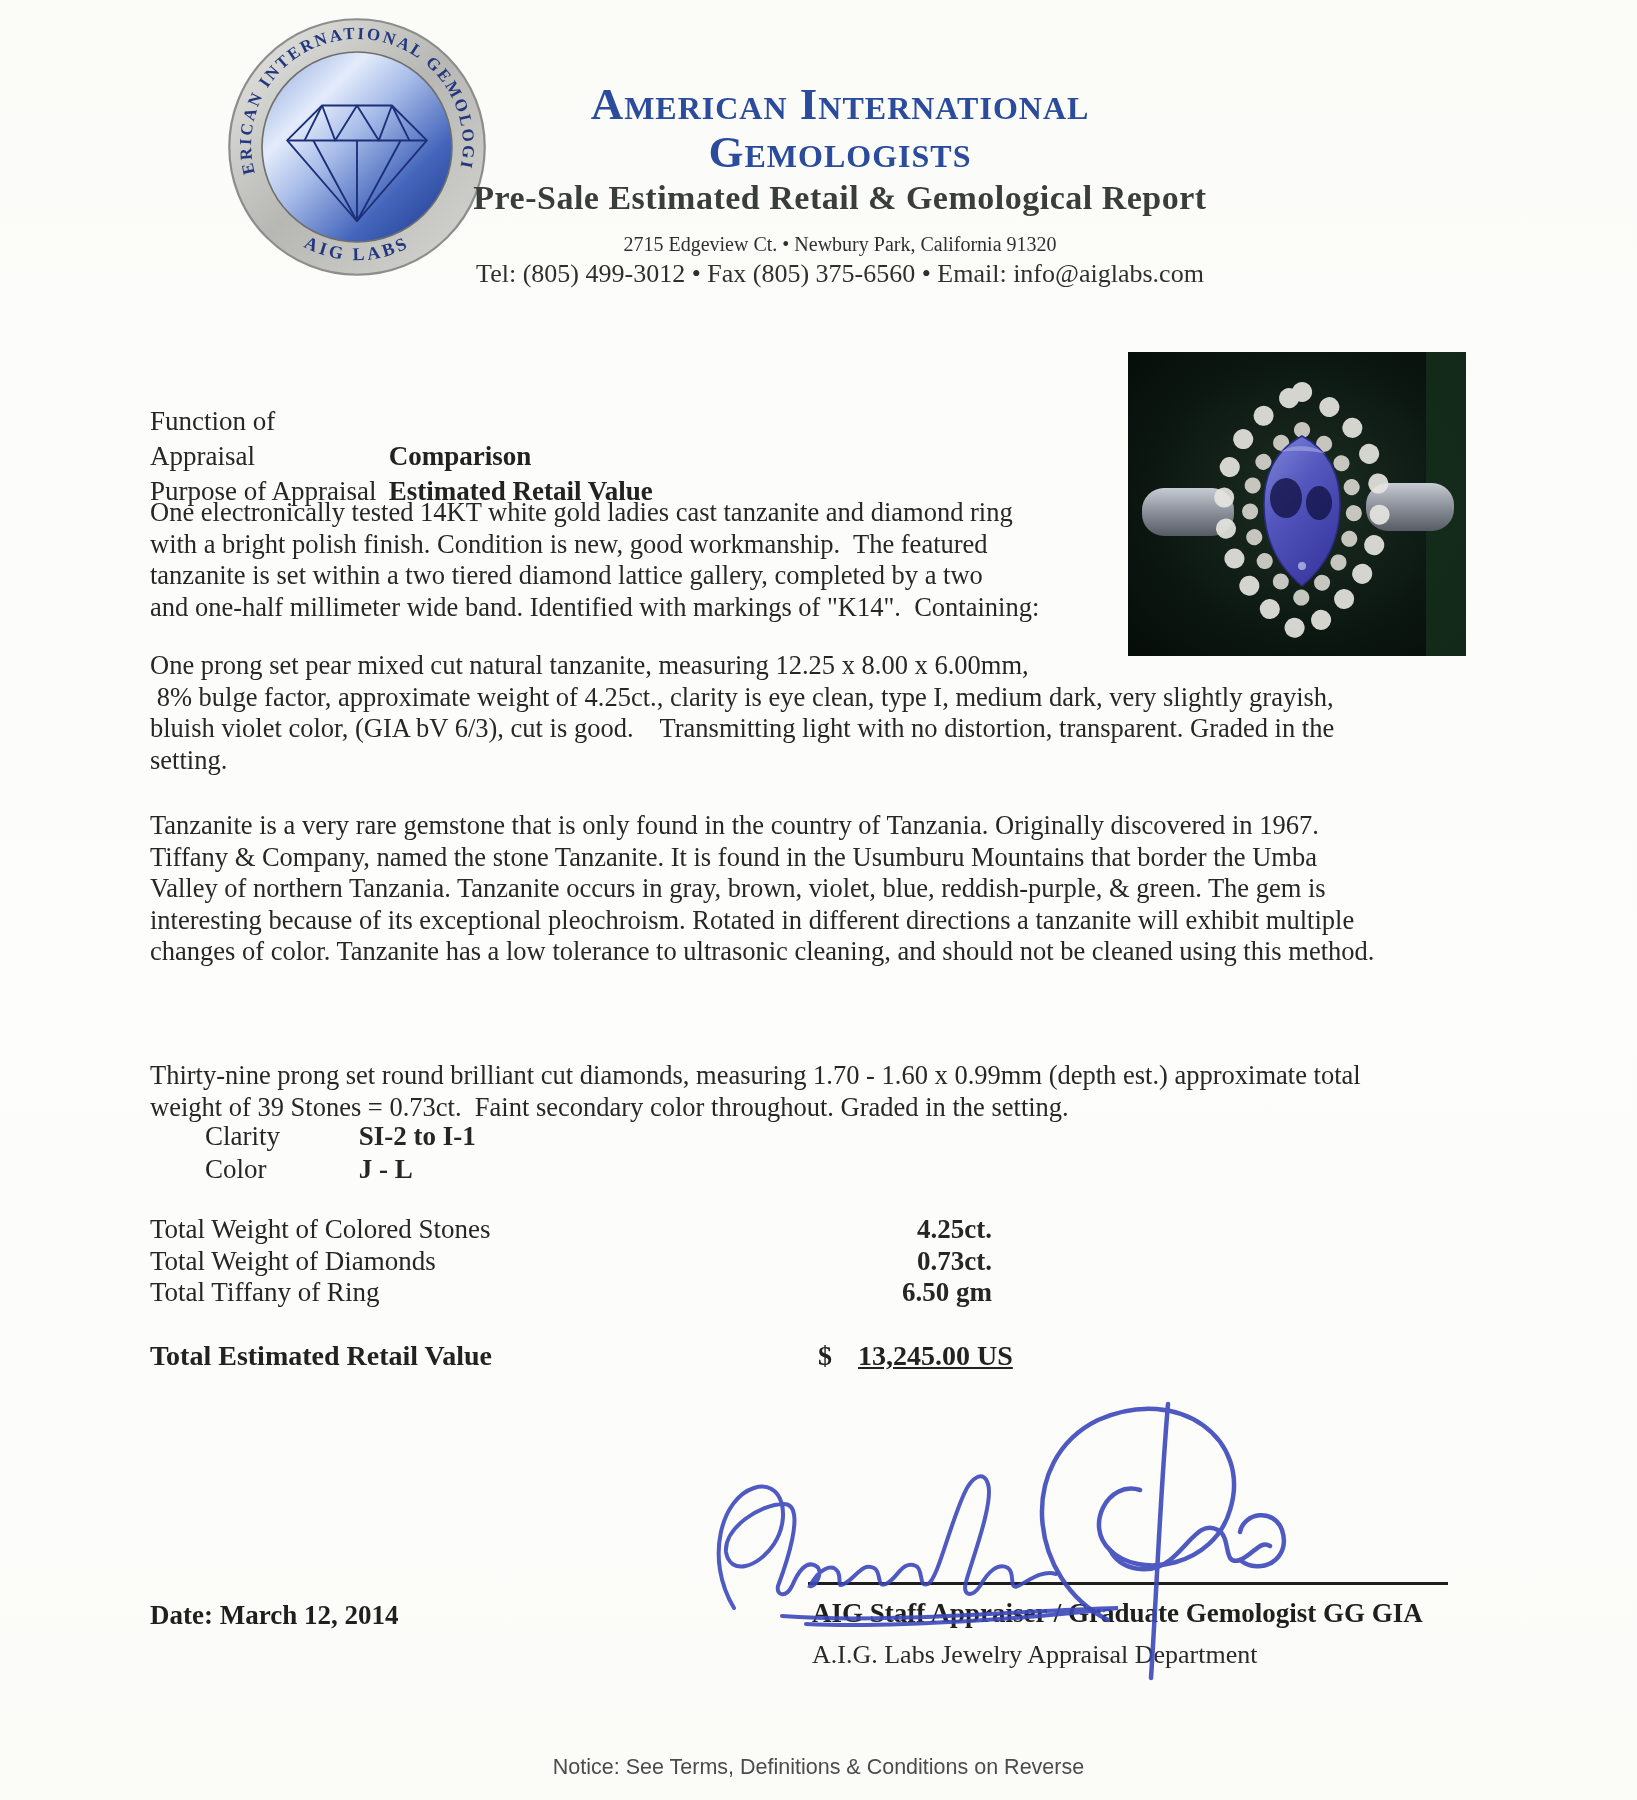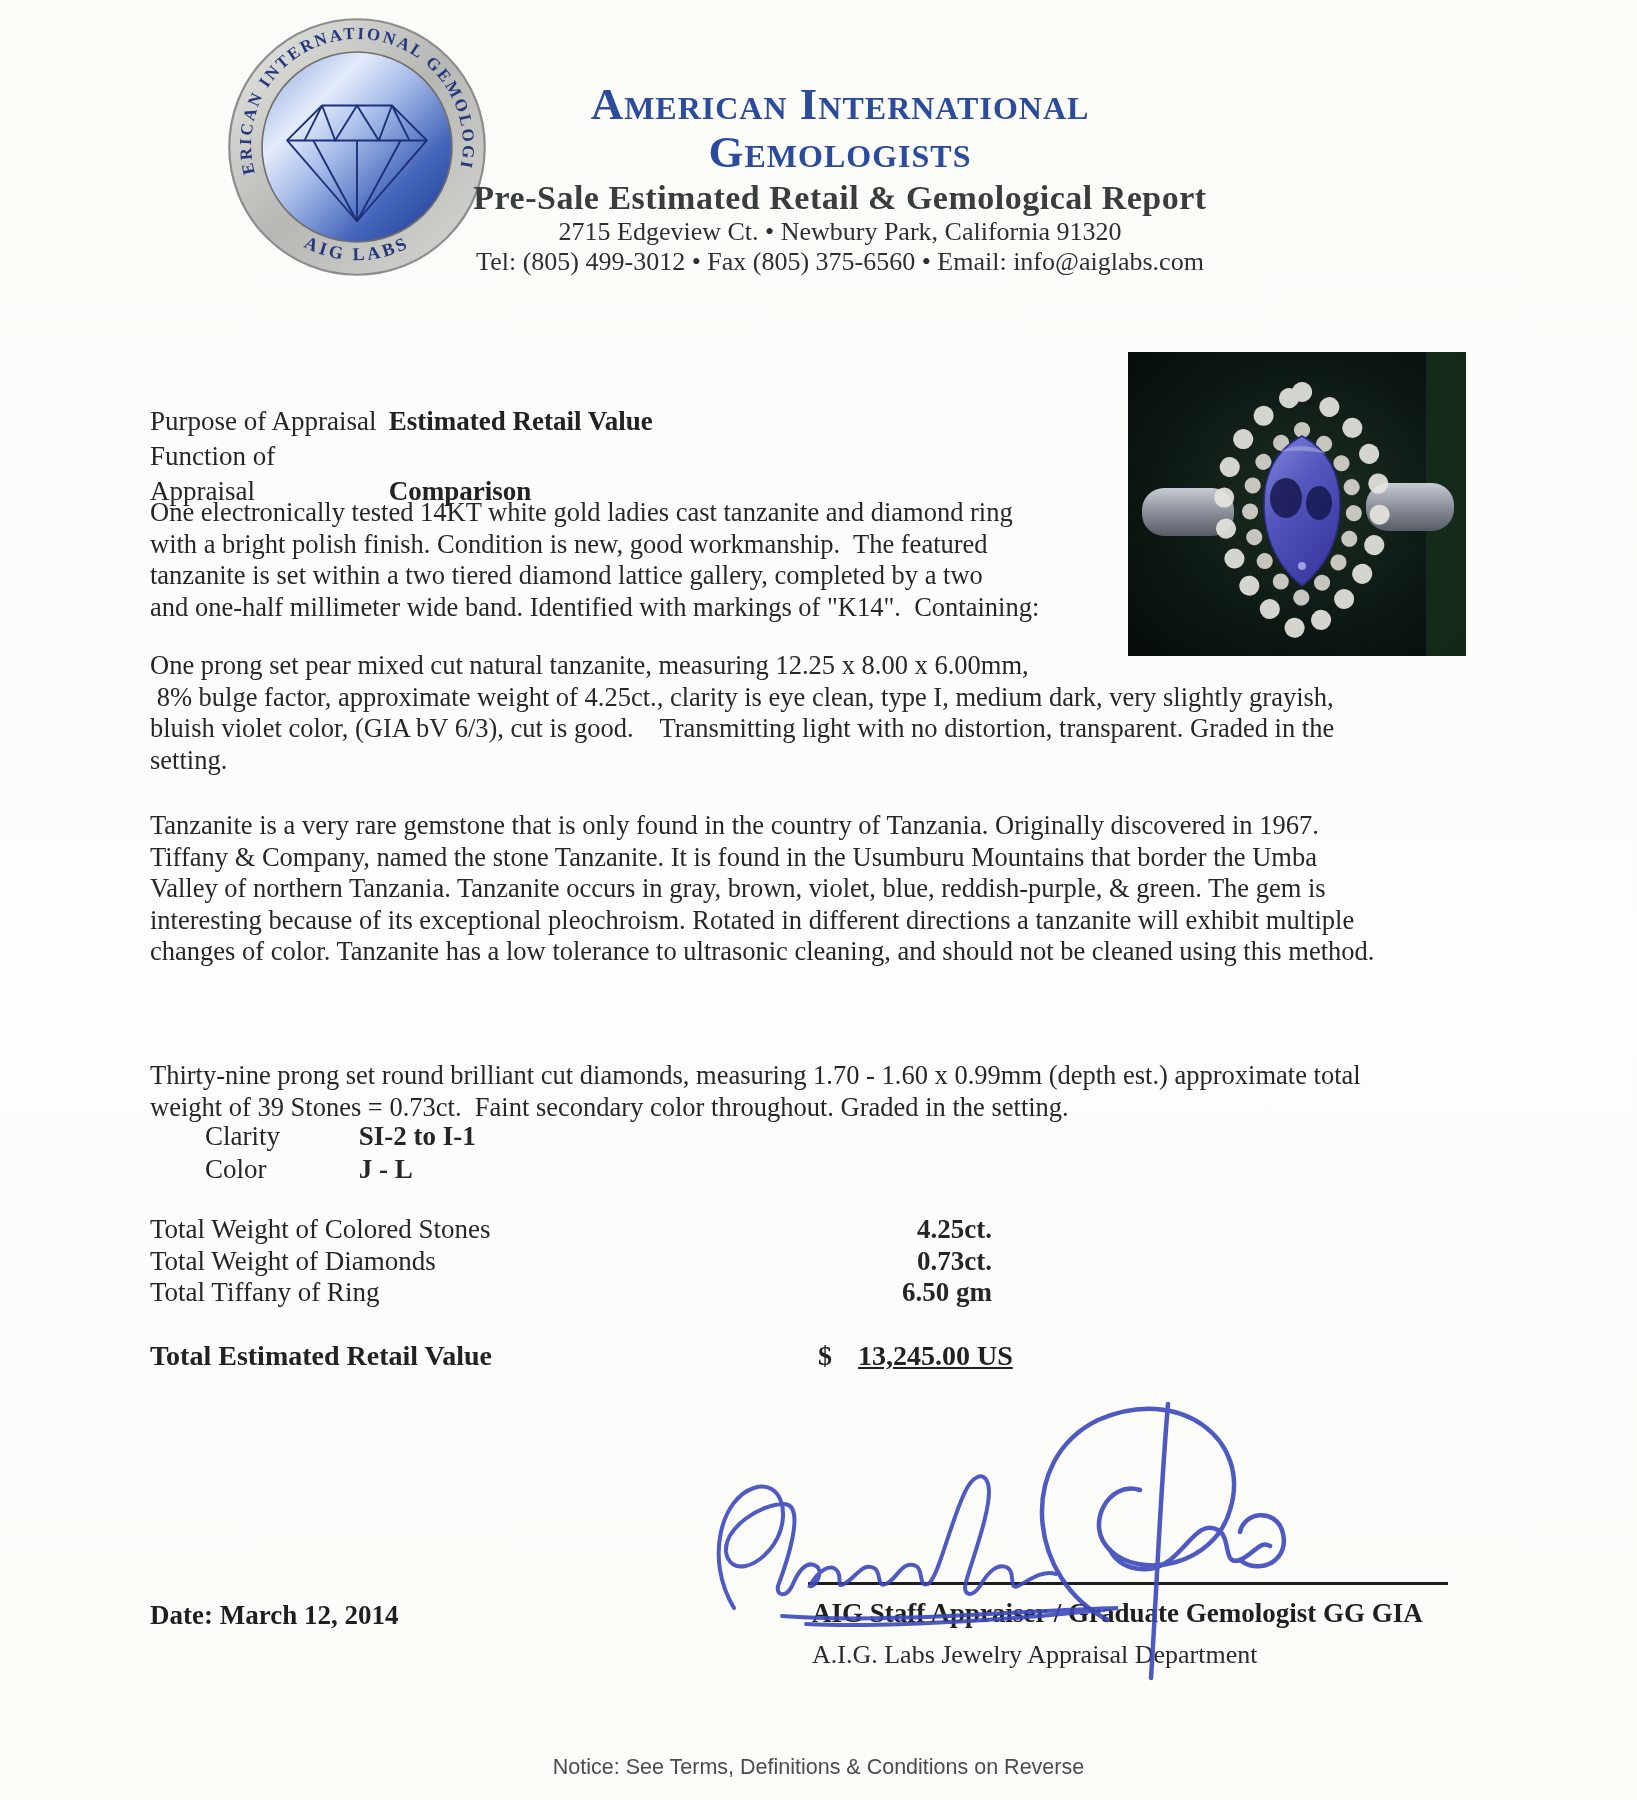--- a/index.html
+++ b/index.html
@@ -9,21 +9,21 @@
     font-family:"Liberation Serif", serif; color:#262626; overflow:hidden;
   }
   
   .seal { position:absolute; left:226px; top:16px; width:262px; height:262px; }
   .header-block { position:absolute; left:468px; top:80px; width:744px; text-align:center; }
   .org-name {
     font-variant:small-caps; font-weight:700; font-size:45px; line-height:48px;
     letter-spacing:1px; color:#2b4b9c;
   }
   .report-title { font-size:34px; line-height:38px; font-weight:700; color:#3a3e3a; letter-spacing:0.5px; margin-top:3px; }
-  .address-line { font-size:26px; line-height:30px; color:#2f2f2f; margin-top:0; }
+  .address-line { font-size:20px; line-height:30px; color:#2f2f2f; margin-top:12px; }
   .contact-line { font-size:26px; line-height:30px; color:#2f2f2f; }
   
   .meta-block { position:absolute; left:150px; top:404px; font-size:27px; line-height:35px; }
   .meta-label { display:inline-block; width:232px; }
   .meta-value { font-weight:700; color:#222; }
   
   .para { position:absolute; left:150px; font-size:26.5px; line-height:31.5px; white-space:pre; color:#272727; }
   .para-1 { top:497px; }
   .para-2 { top:650px; }
   .para-3 { top:810px; }
@@ -97,26 +97,26 @@
 
   <div class="header-block">
     <div class="org-name">American International Gemologists</div>
     <div class="report-title">Pre-Sale Estimated Retail &amp; Gemological Report</div>
     <div class="address-line">2715 Edgeview Ct. • Newbury Park, California 91320</div>
     <div class="contact-line">Tel: (805) 499-3012 • Fax (805) 375-6560 • Email: info@aiglabs.com</div>
   </div>
 
   <div class="meta-block">
     <div>
+      <span class="meta-label">Function of Appraisal</span>
+      <span class="meta-value">Comparison</span>
+    </div>
+    <div>
       <span class="meta-label">Purpose of Appraisal</span>
       <span class="meta-value">Estimated Retail Value</span>
-    </div>
-    <div>
-      <span class="meta-label">Function of Appraisal</span>
-      <span class="meta-value">Comparison</span>
     </div>
   </div>
 
   <div class="para para-1">One electronically tested 14KT white gold ladies cast tanzanite and diamond ring
 with a bright polish finish. Condition is new, good workmanship.  The featured
 tanzanite is set within a two tiered diamond lattice gallery, completed by a two
 and one-half millimeter wide band. Identified with markings of "K14".  Containing:</div>
   <div class="para para-2">One prong set pear mixed cut natural tanzanite, measuring 12.25 x 8.00 x 6.00mm,
  8% bulge factor, approximate weight of 4.25ct., clarity is eye clean, type I, medium dark, very slightly grayish,
 bluish violet color, (GIA bV 6/3), cut is good.    Transmitting light with no distortion, transparent. Graded in the

